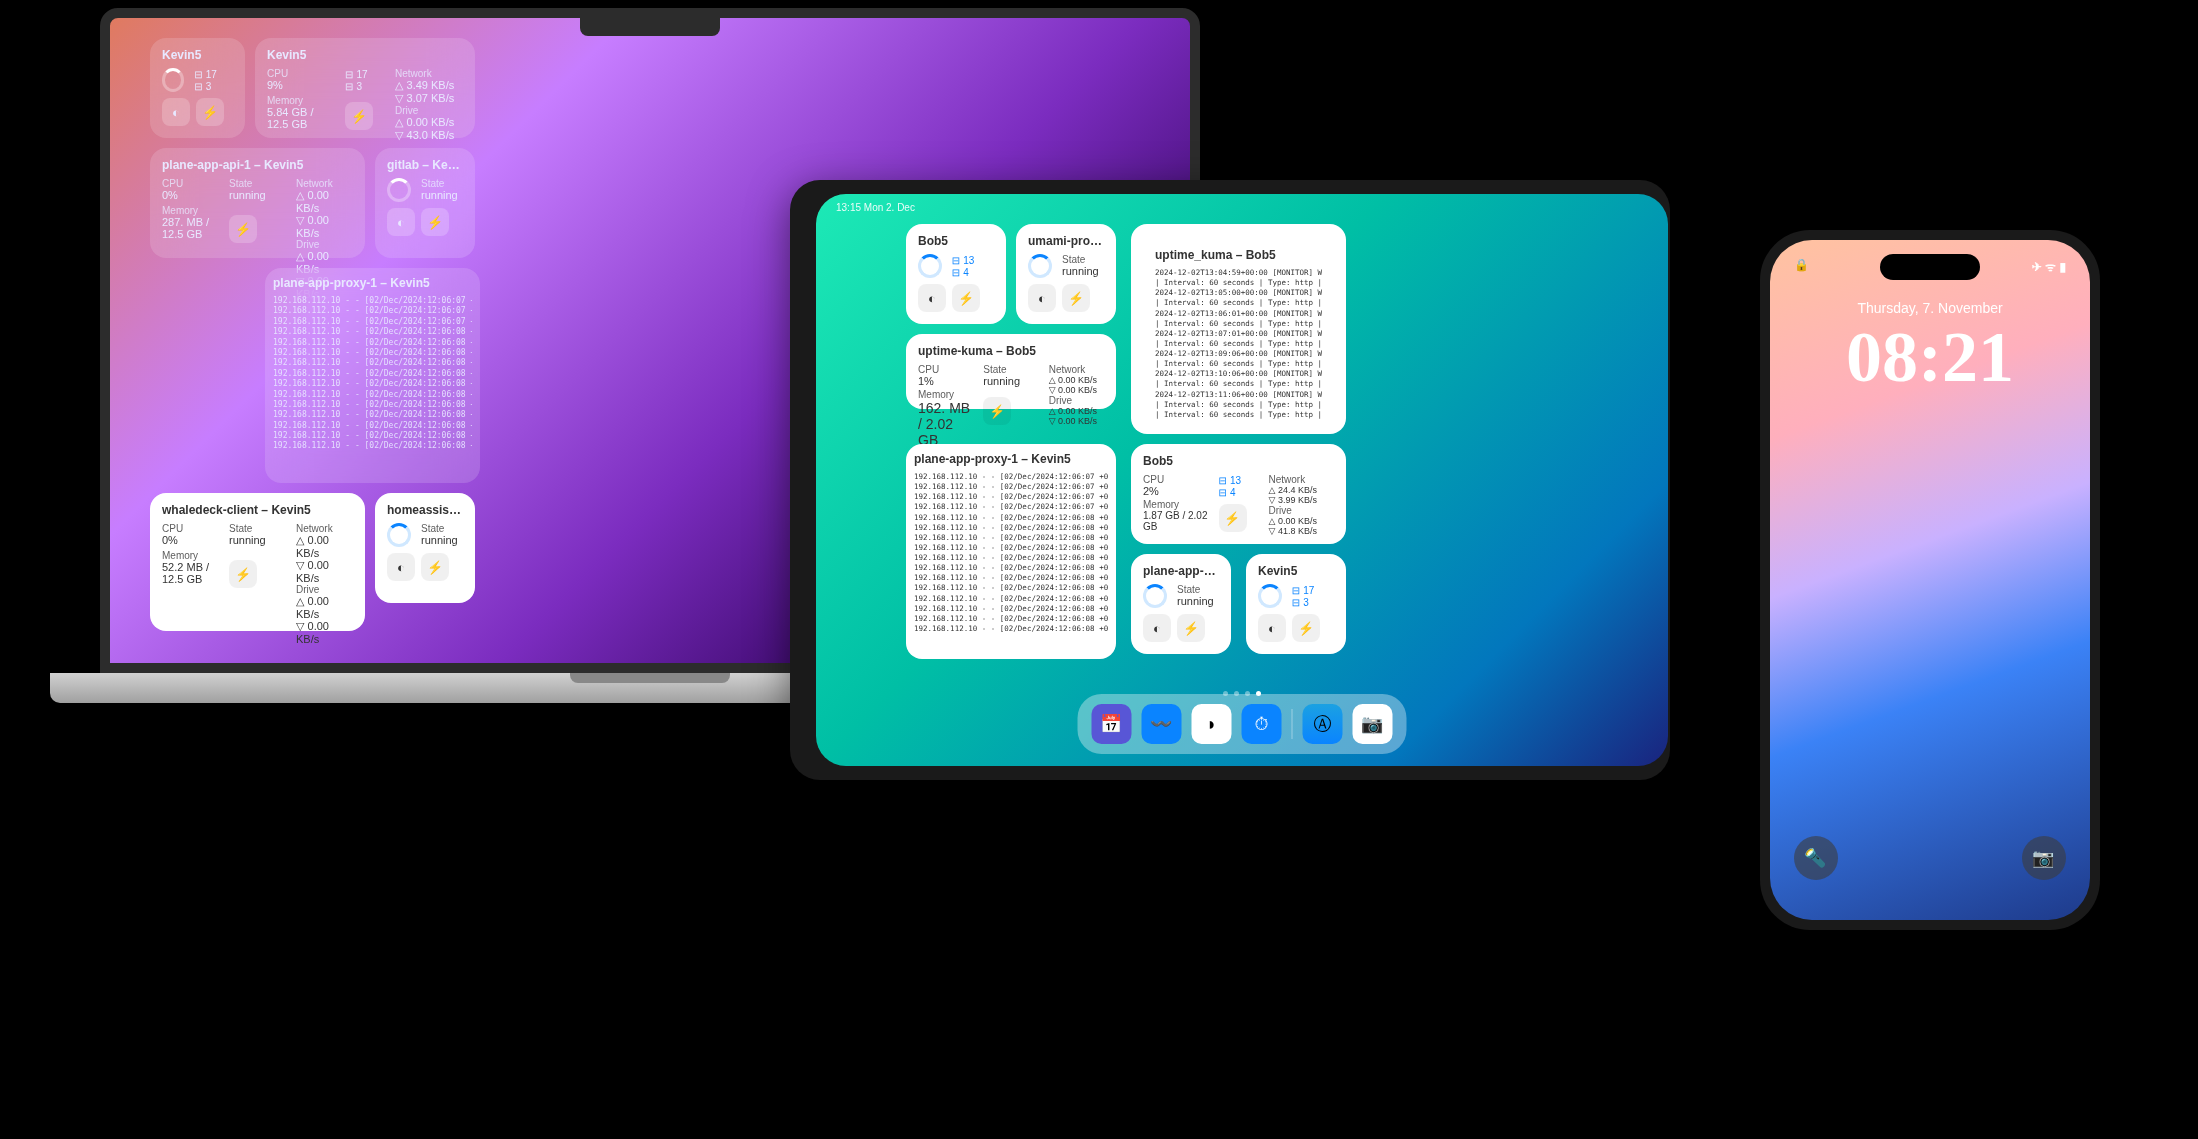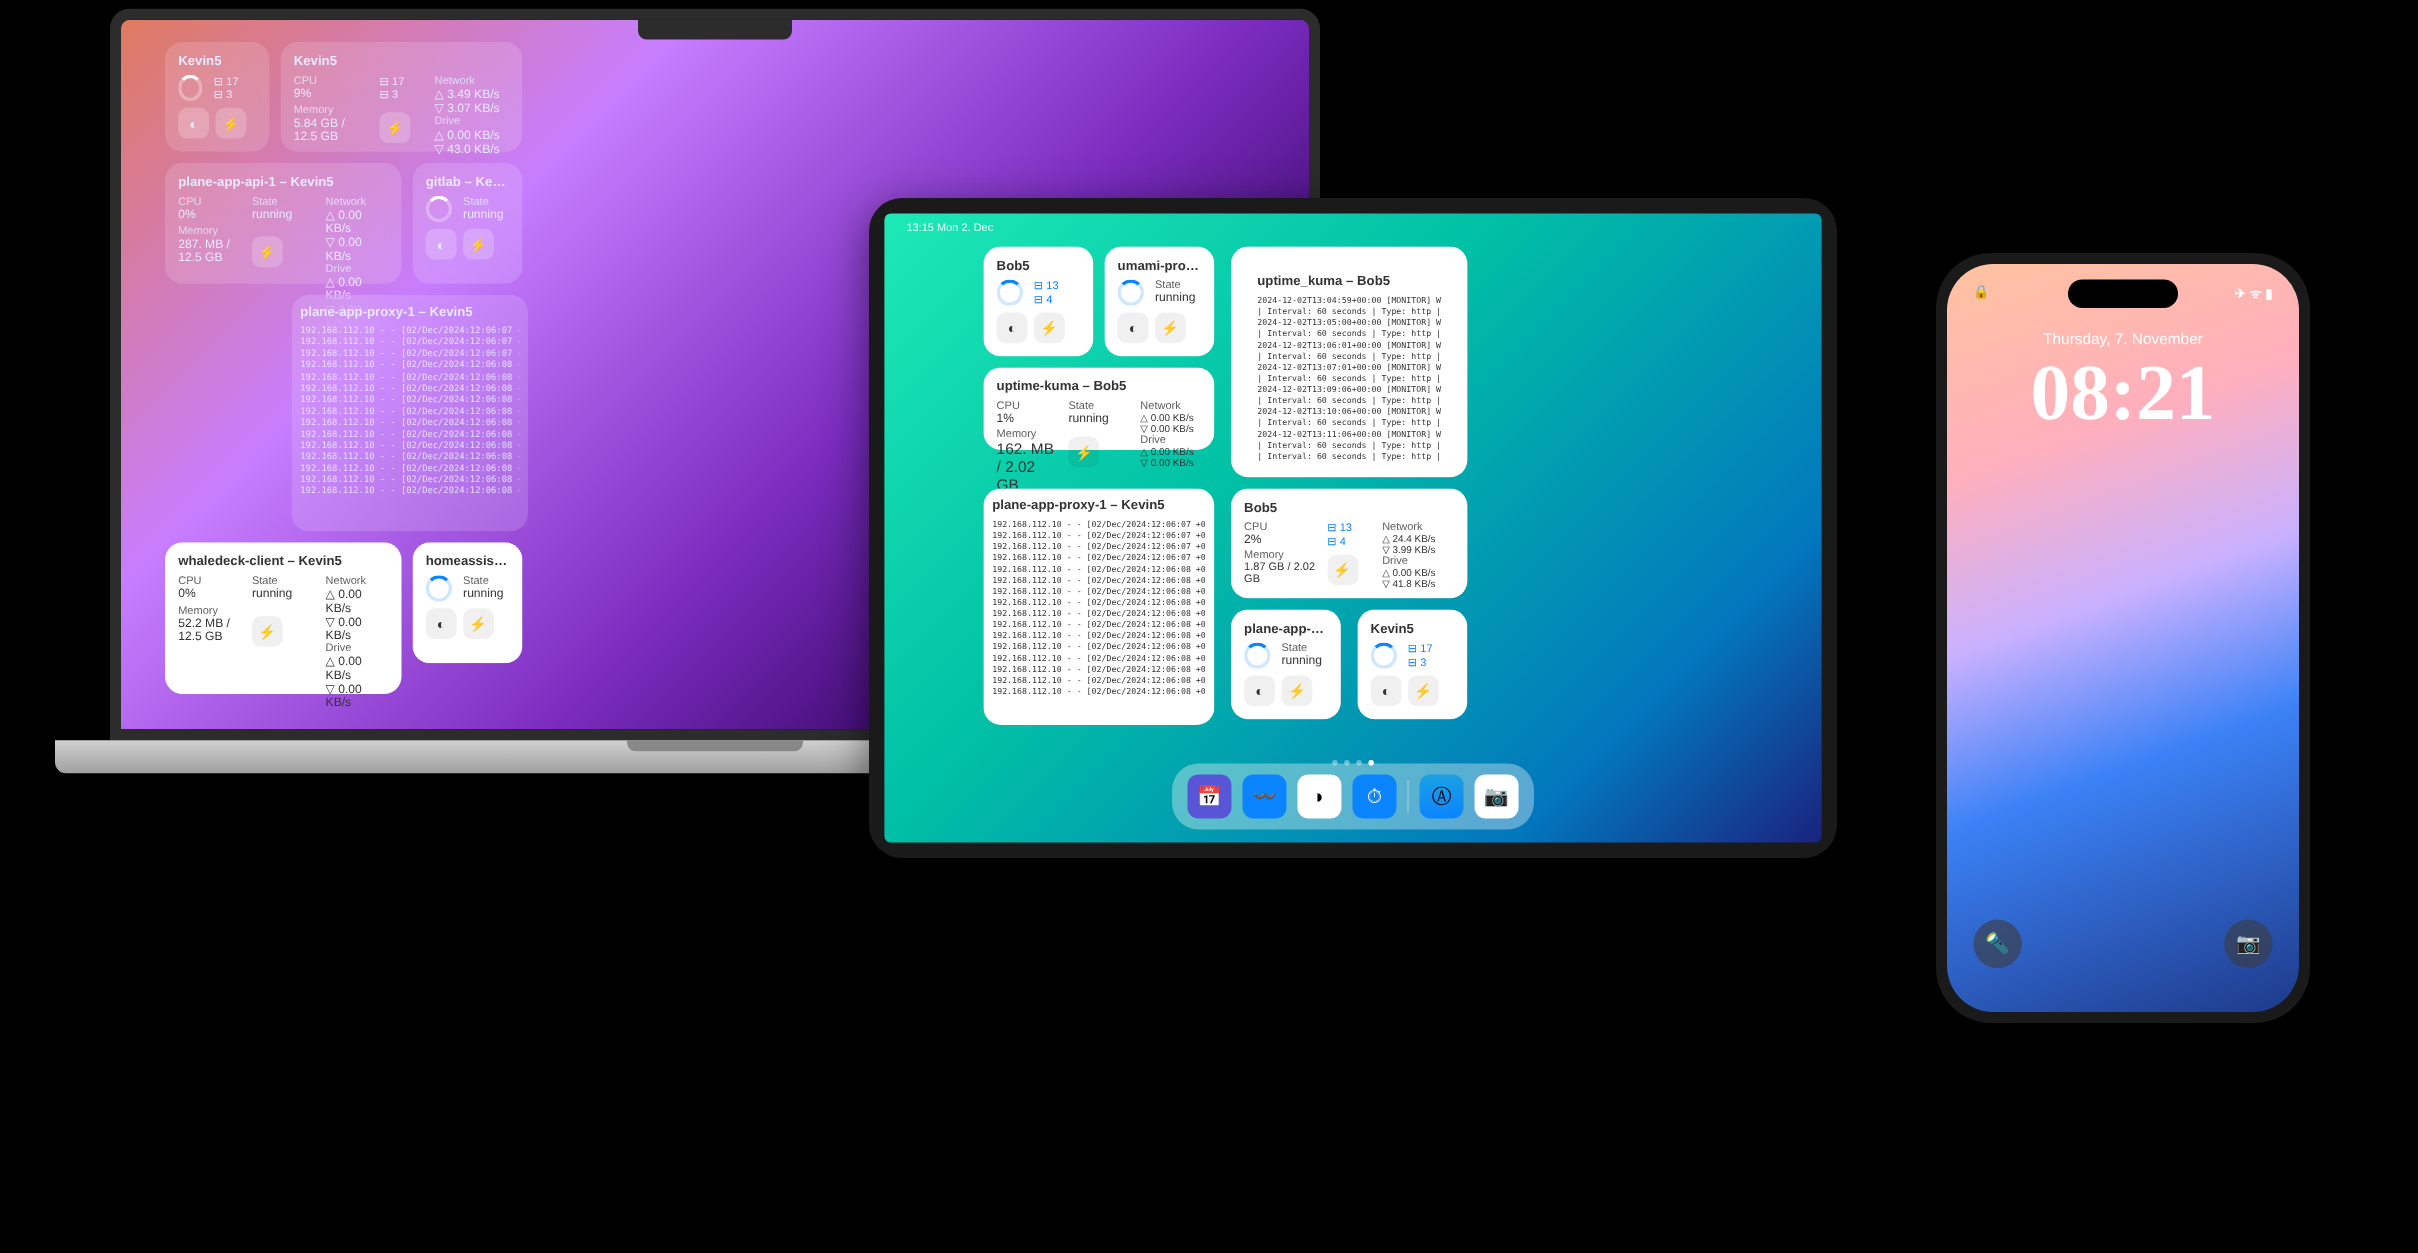--- a/index.html
+++ b/index.html
@@ -25,21 +25,21 @@
 .light .btn { background: rgba(0,0,0,0.06); }
 .ring { width: 24px; height: 24px; border-radius: 50%; border: 3px solid rgba(255,255,255,0.3); border-top-color: #fff; display: inline-block; }
 .light .ring { border-color: #d0e8ff; border-top-color: #0a84ff; }
 .stat-icon { display: inline-flex; align-items: center; gap: 3px; font-size: 10px; }
 .log { font-family: ui-monospace, "SF Mono", Menlo, monospace; font-size: 8px; line-height: 1.3; white-space: nowrap; overflow: hidden; opacity: 0.9; }
 
 .mac-grid { position: relative; width: 100%; height: 100%; }
 
 
 .tablet { position: absolute; left: 790px; top: 180px; width: 880px; height: 600px; background: #1a1a1a; border-radius: 30px; padding: 14px; box-shadow: 0 10px 40px rgba(0,0,0,0.5); }
-.tablet-screen { width: 100%; height: 100%; border-radius: 6px; background: linear-gradient(135deg, #1de9b6 0%, #00bfa5 40%, #0277bd 80%, #1a237e 100%); position: relative; overflow: hidden; padding: 30px 90px 70px; }
+.tablet-screen { width: 100%; height: 100%; border-radius: 30px; background: linear-gradient(135deg, #1de9b6 0%, #00bfa5 40%, #0277bd 80%, #1a237e 100%); position: relative; overflow: hidden; padding: 30px 90px 70px; margin-left: 12px; }
 .tablet-status { position: absolute; top: 8px; left: 20px; color: #fff; font-size: 10px; opacity: 0.9; }
 .ipad-log { font-size: 7.5px; line-height: 1.35; font-family: ui-monospace, Menlo, monospace; white-space: nowrap; overflow: hidden; }
 
 .dock { position: absolute; bottom: 12px; left: 50%; transform: translateX(-50%); background: rgba(255,255,255,0.35); border-radius: 24px; padding: 10px 14px; display: flex; gap: 10px; }
 .dock-icon { width: 40px; height: 40px; border-radius: 10px; background: #fff; display: flex; align-items: center; justify-content: center; font-size: 18px; }
 .pager { position: absolute; bottom: 70px; left: 50%; transform: translateX(-50%); display: flex; gap: 6px; }
 .pager span { width: 5px; height: 5px; border-radius: 50%; background: rgba(255,255,255,0.4); }
 .pager span.active { background: #fff; }
 
 

